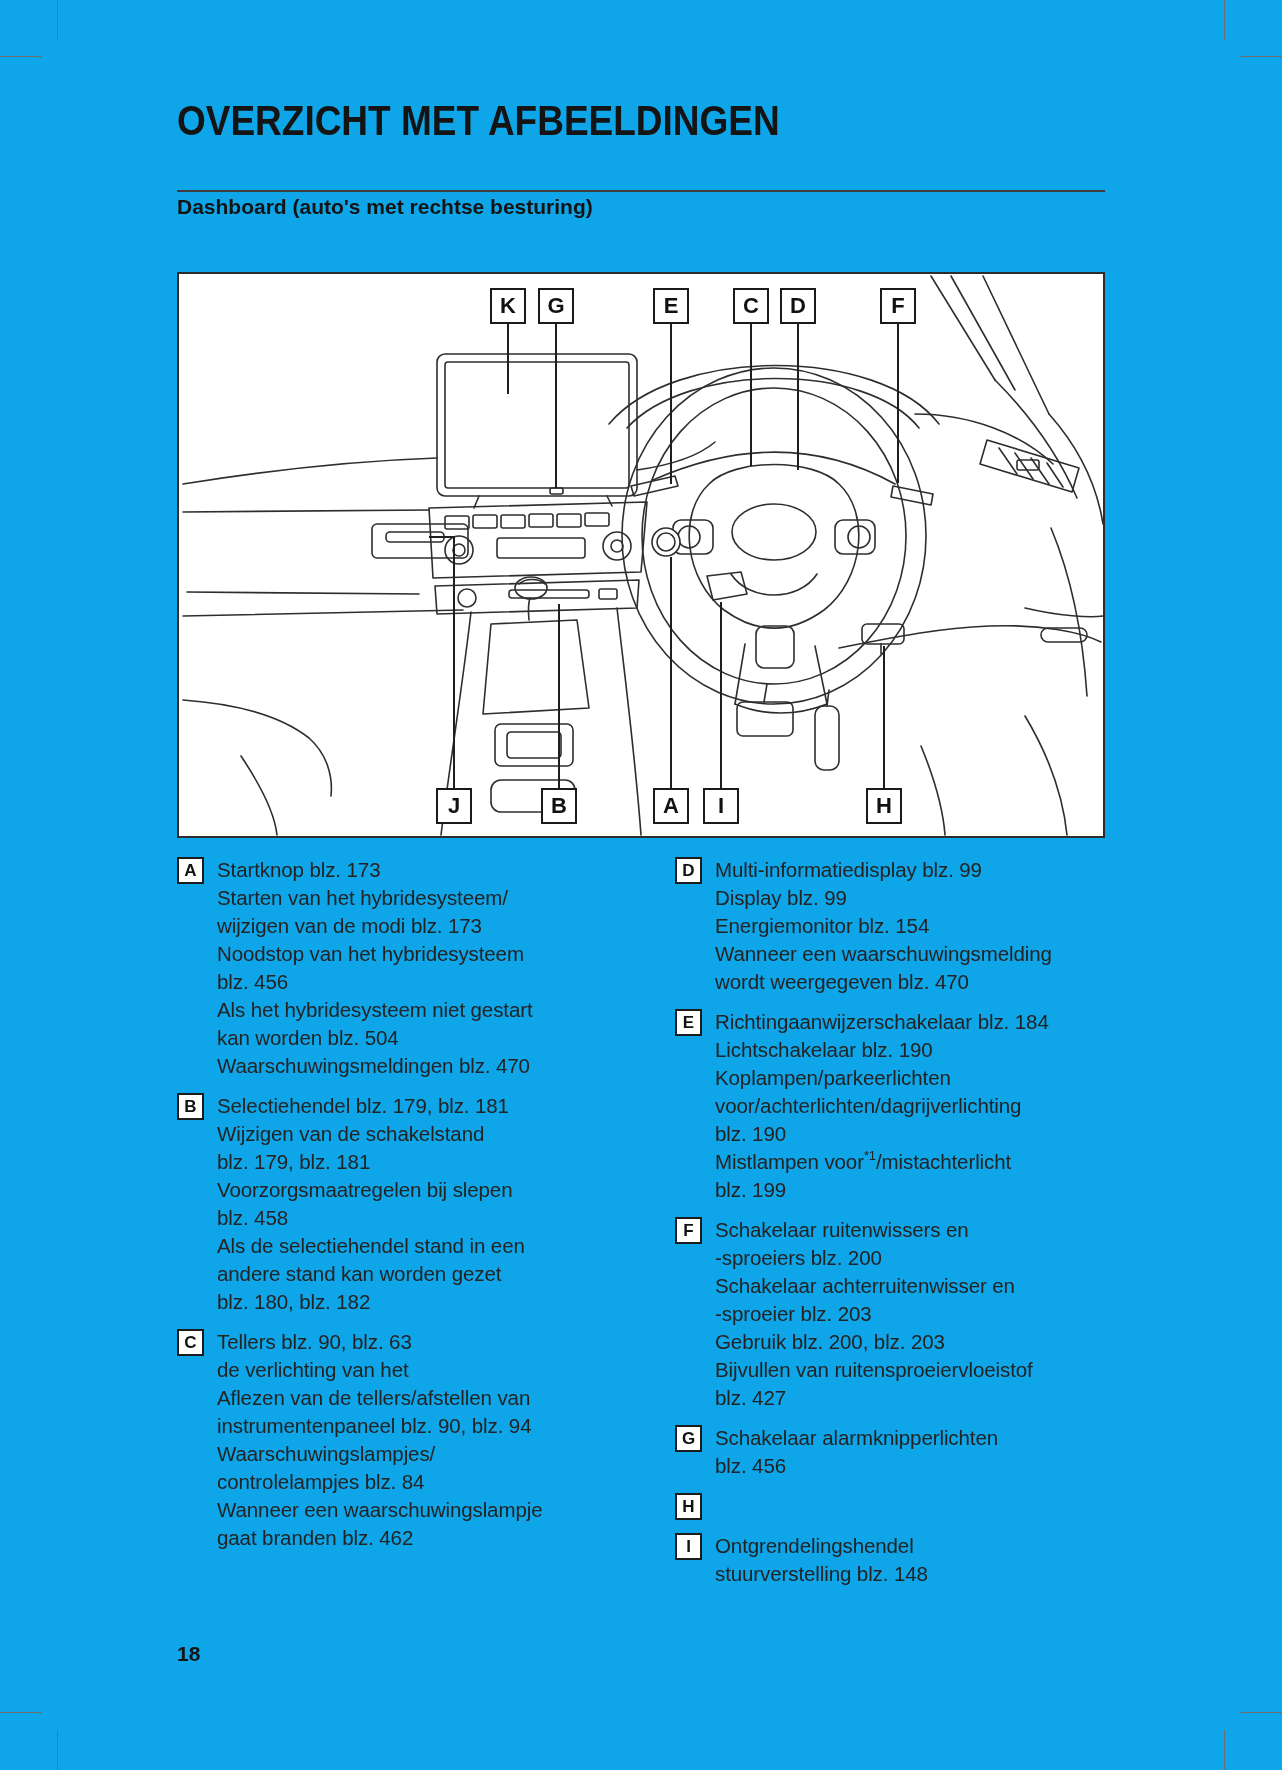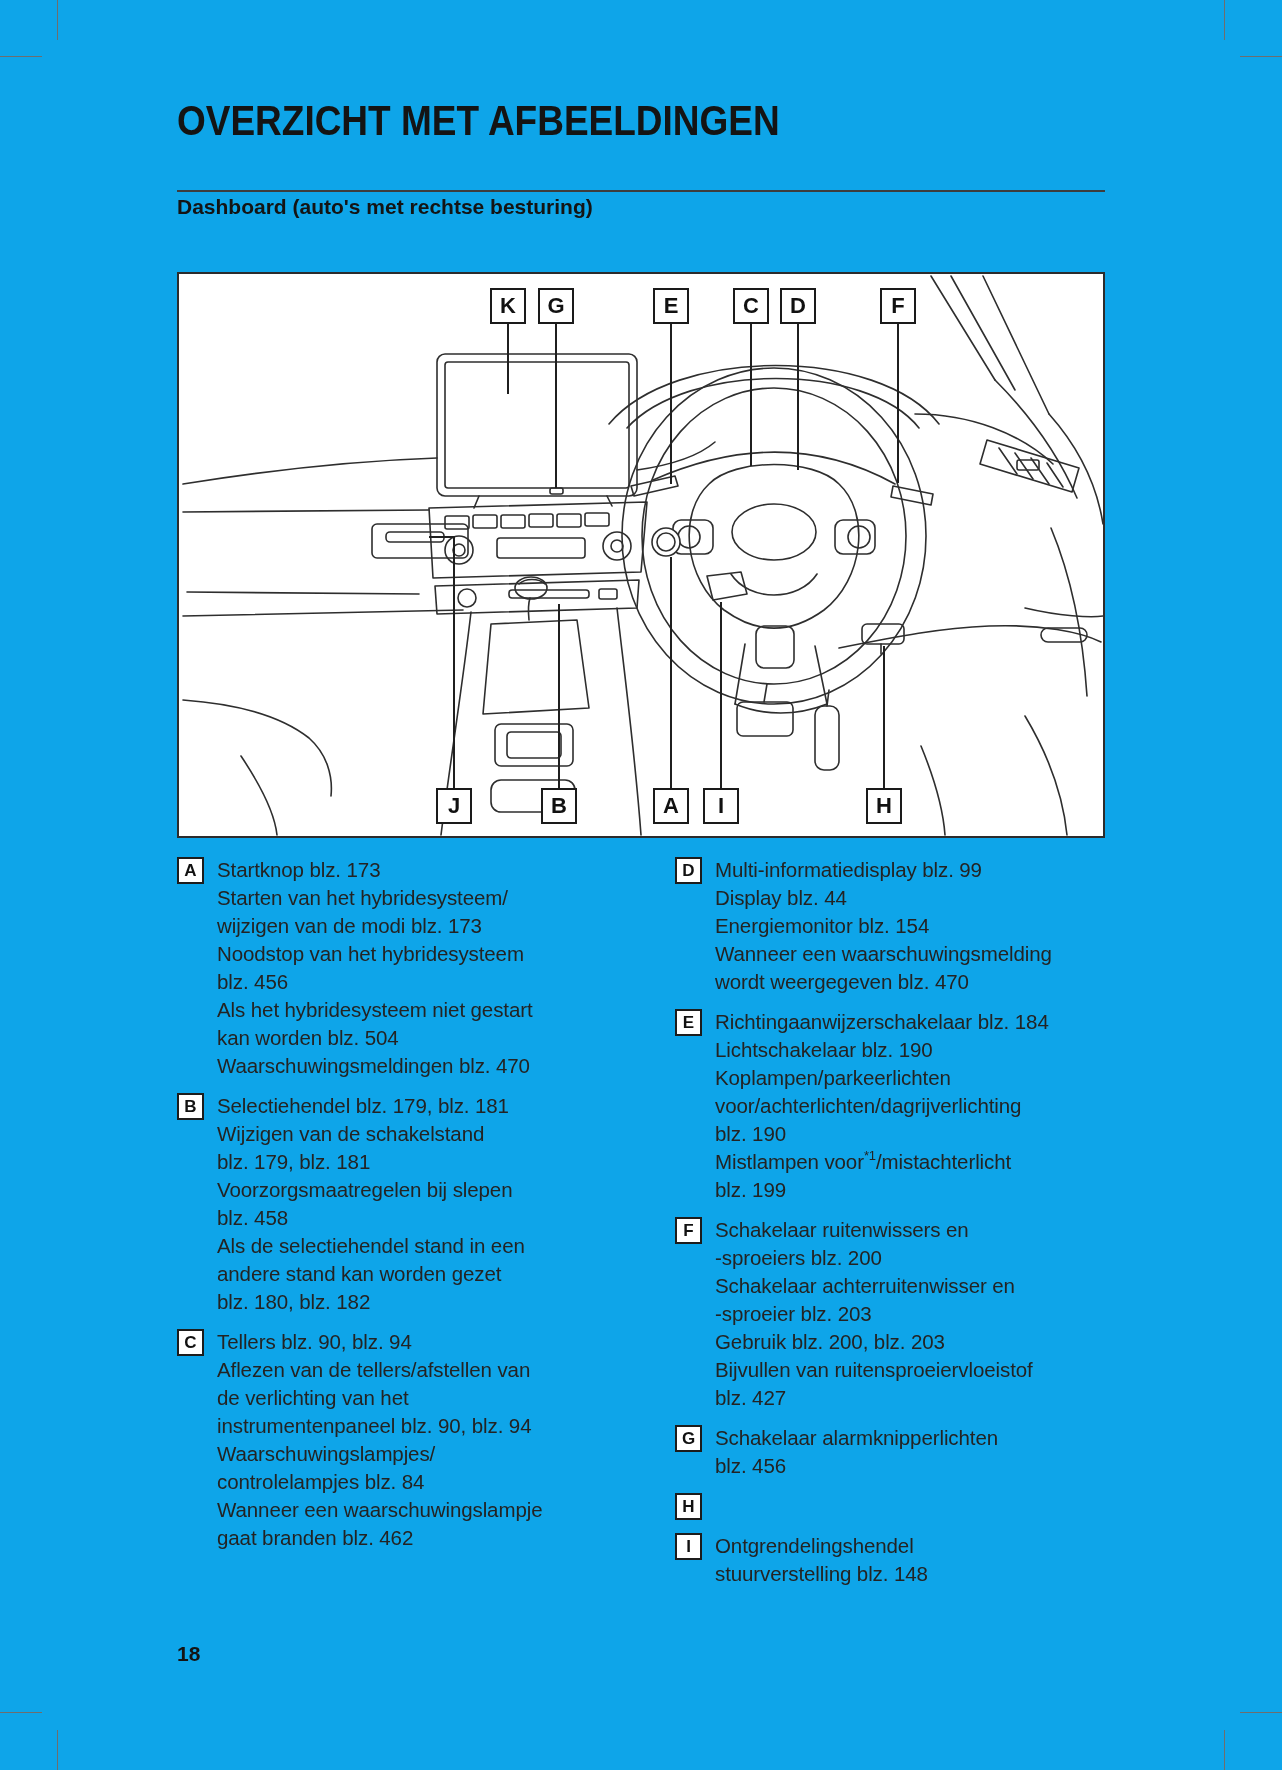--- a/index.html
+++ b/index.html
@@ -239,37 +239,37 @@
             <div class="ln">Voorzorgsmaatregelen bij slepen</div>
             <div class="ln">blz. 458</div>
             <div class="ln">Als de selectiehendel stand in een</div>
             <div class="ln">andere stand kan worden gezet</div>
             <div class="ln">blz. 180, blz. 182</div>
           </div>
         </div>
         <div class="item">
           <span class="lbox">C</span>
           <div class="lines">
-            <div class="ln">Tellers blz. 90, blz. 94</div>
+            <div class="ln">Tellers blz. 90, blz. 63</div>
+            <div class="ln">de verlichting van het</div>
             <div class="ln">Aflezen van de tellers/afstellen van</div>
-            <div class="ln">de verlichting van het</div>
             <div class="ln">instrumentenpaneel blz. 90, blz. 94</div>
             <div class="ln">Waarschuwingslampjes/</div>
             <div class="ln">controlelampjes blz. 84</div>
             <div class="ln">Wanneer een waarschuwingslampje</div>
             <div class="ln">gaat branden blz. 462</div>
           </div>
         </div>
       </div>
     <div class="col col-right" id="legend-right">
         <div class="item">
           <span class="lbox">D</span>
           <div class="lines">
             <div class="ln">Multi-informatiedisplay blz. 99</div>
-            <div class="ln">Display blz. 44</div>
+            <div class="ln">Display blz. 99</div>
             <div class="ln">Energiemonitor blz. 154</div>
             <div class="ln">Wanneer een waarschuwingsmelding</div>
             <div class="ln">wordt weergegeven blz. 470</div>
           </div>
         </div>
         <div class="item">
           <span class="lbox">E</span>
           <div class="lines">
             <div class="ln">Richtingaanwijzerschakelaar blz. 184</div>
             <div class="ln">Lichtschakelaar blz. 190</div>

